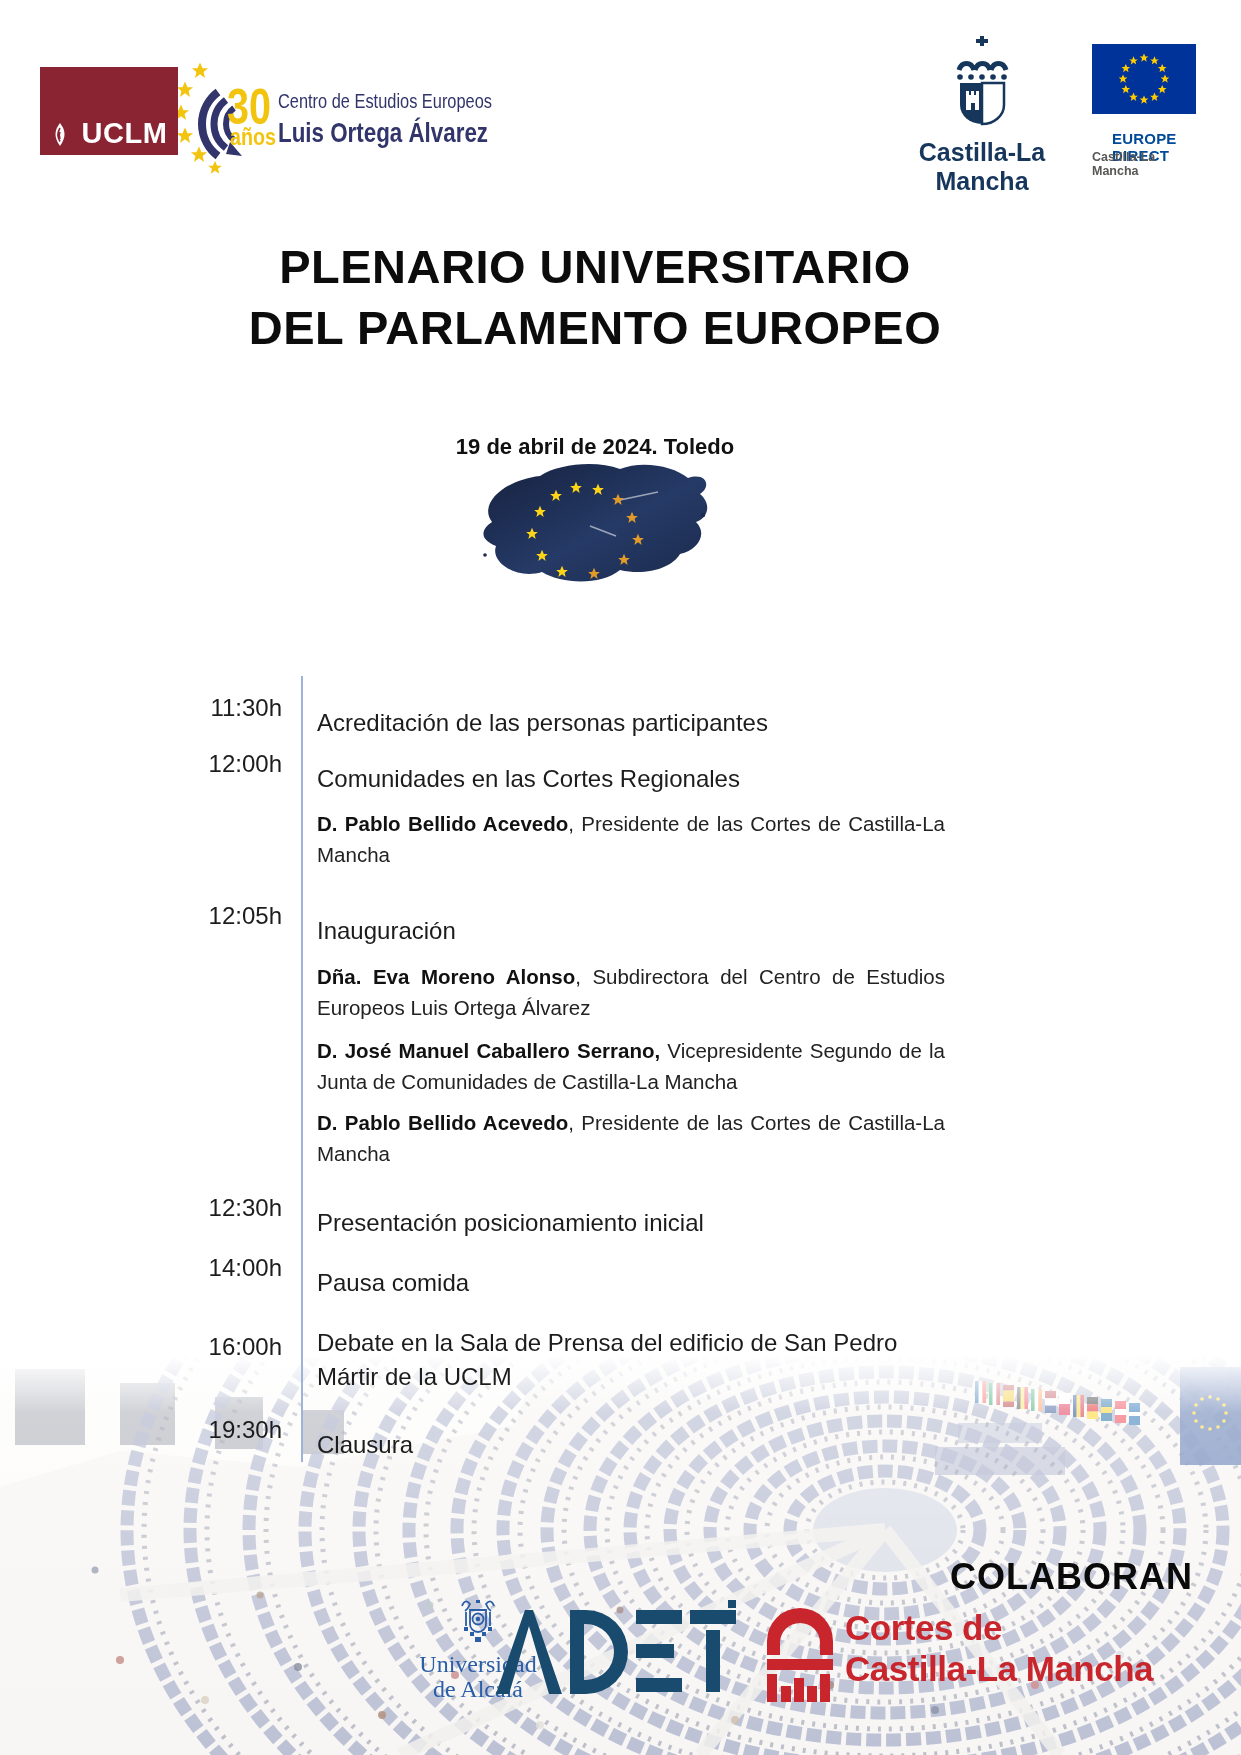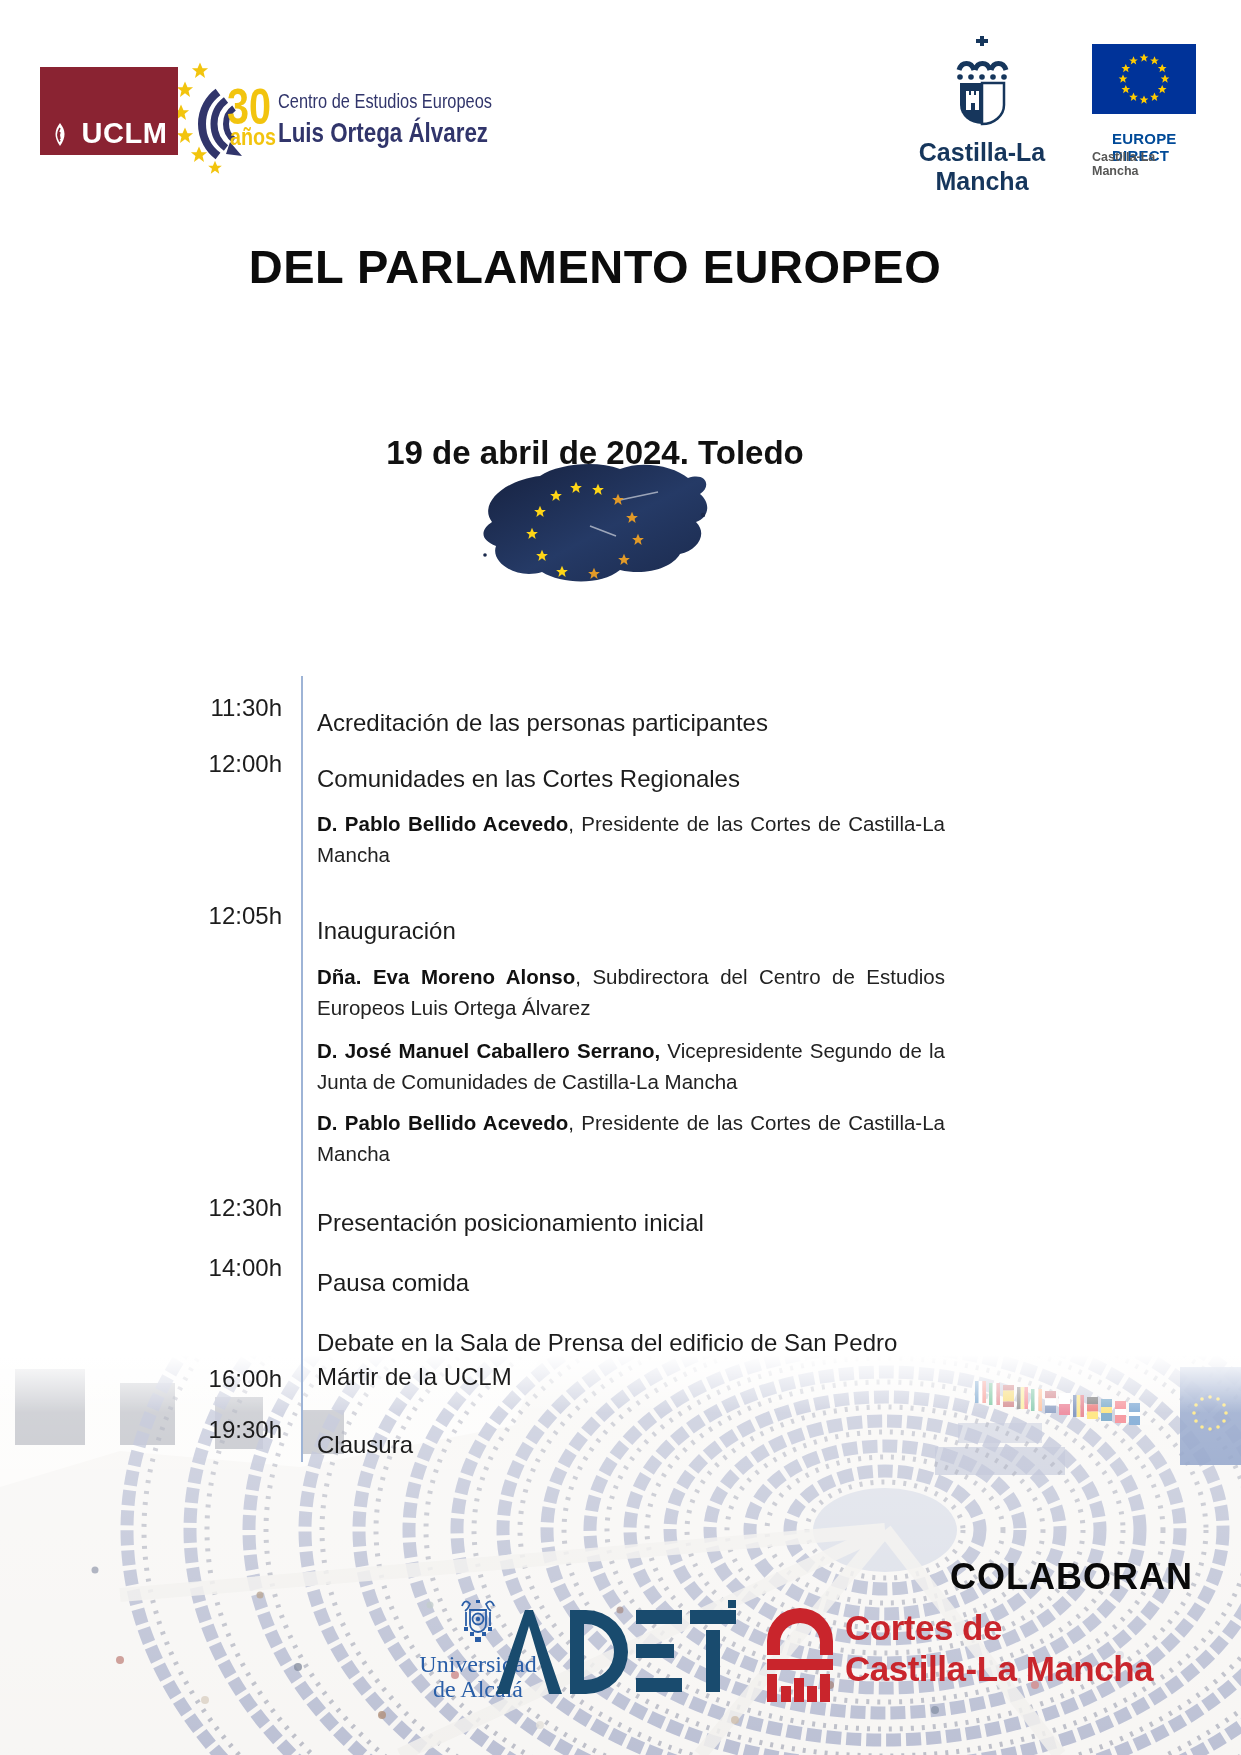--- a/index.html
+++ b/index.html
@@ -14,21 +14,21 @@
   .uclm-box .word { color:#fff; font-weight:bold; font-size:29px; letter-spacing:.5px; line-height:1; }
 
   .clm-name { left:872px; top:138px; width:220px; text-align:center; color:#16365c;
               font-weight:bold; font-size:25px; }
   .ed-line1 { left:1092px; top:130px; width:110px; color:#004a98; font-weight:bold; font-size:15px; letter-spacing:.2px;margin-left:20px;}
   .ed-line2 { left:1092px; top:150px; width:110px; color:#575756; font-weight:bold; font-size:12.5px; }
 
   
   .center-col { left:0; width:1190px; text-align:center; }
   .main-title { top:236px; font-weight:bold; color:#0c0c0c; font-size:47px; line-height:61px; letter-spacing:.5px; }
-  .date-line  { top:434px; font-weight:bold; color:#111; font-size:33px; }
+  .date-line  { top:434px; font-weight:bold; color:#111; font-size:22px; }
 
   
   .timeline { left:301px; top:676px; width:2px; height:786px; background:#9eb4d6; z-index:3;}
   .srow { left:0; width:960px; z-index:3; }
   .stime { position:absolute; left:0; top:0; width:282px; text-align:right;
            font-size:24px; color:#1c1c1c; }
   .stitle { position:absolute; left:317px; top:12px; width:615px; font-size:24px;
             color:#1c1c1c; line-height:34px; }
   .sspeak { position:absolute; left:317px; top:0; width:628px; font-size:20.5px;
             color:#222; line-height:31px; text-align:justify; }
@@ -144,20 +144,21 @@
       <use href="#star5" transform="translate(33.8,45.5) scale(0.46)"></use>
       <use href="#star5" transform="translate(31,35) scale(0.46)"></use>
       <use href="#star5" transform="translate(33.8,24.5) scale(0.46)"></use>
       <use href="#star5" transform="translate(41.5,16.8) scale(0.46)"></use>
     </g>
   </svg>
   <div class="abs ed-line1">EUROPE DIRECT</div>
   <div class="abs ed-line2">Castilla-La Mancha</div>
 
   <div class="abs center-col main-title">
+    <div>PLENARIO UNIVERSITARIO</div>
     <div>DEL PARLAMENTO EUROPEO</div>
   </div>
   <div class="abs center-col date-line">19 de abril de 2024. Toledo</div>
 
   <svg class="abs" style="left:470px; top:460px;" width="240" height="142" viewBox="0 0 240 142">
     <path d="M22,62 C8,44 34,20 70,16 C88,4 126,0 150,9 C172,0 204,6 218,18 C236,12 242,26 230,34
              C242,44 238,58 226,62 C238,74 228,90 210,94 C202,108 176,116 150,110
              C130,126 92,124 72,112 C46,120 20,102 26,86 C10,80 10,70 22,62 Z" fill="url(#brushGrad)"></path>
     <path d="M150,40 l38,-8 M120,66 l26,10" stroke="#ffffff" stroke-width="1.6" opacity="0.55" fill="none"></path>
     <circle cx="233" cy="55" r="2.2" fill="#1b2a4d"></circle>
@@ -213,21 +214,21 @@
     <div class="stime">12:30h</div>
     <div class="stitle">Presentación posicionamiento inicial</div>
   </div>
 
   <div class="abs srow" style="top:1254px;">
     <div class="stime">14:00h</div>
     <div class="stitle">Pausa comida</div>
   </div>
 
   <div class="abs srow" style="top:1314px;">
-    <div class="stime" style="top:19px;margin-top:32px;">16:00h</div>
+    <div class="stime" style="top:19px;">16:00h</div>
     <div class="stitle">Debate en la Sala de Prensa del edificio de San Pedro Mártir de la UCLM</div>
   </div>
 
   <div class="abs srow" style="top:1416px;">
     <div class="stime">19:30h</div>
     <div class="stitle">Clausura</div>
   </div>
 
   <div class="abs photo">
     <svg width="1241" height="400" viewBox="0 0 1241 400" preserveAspectRatio="none">

